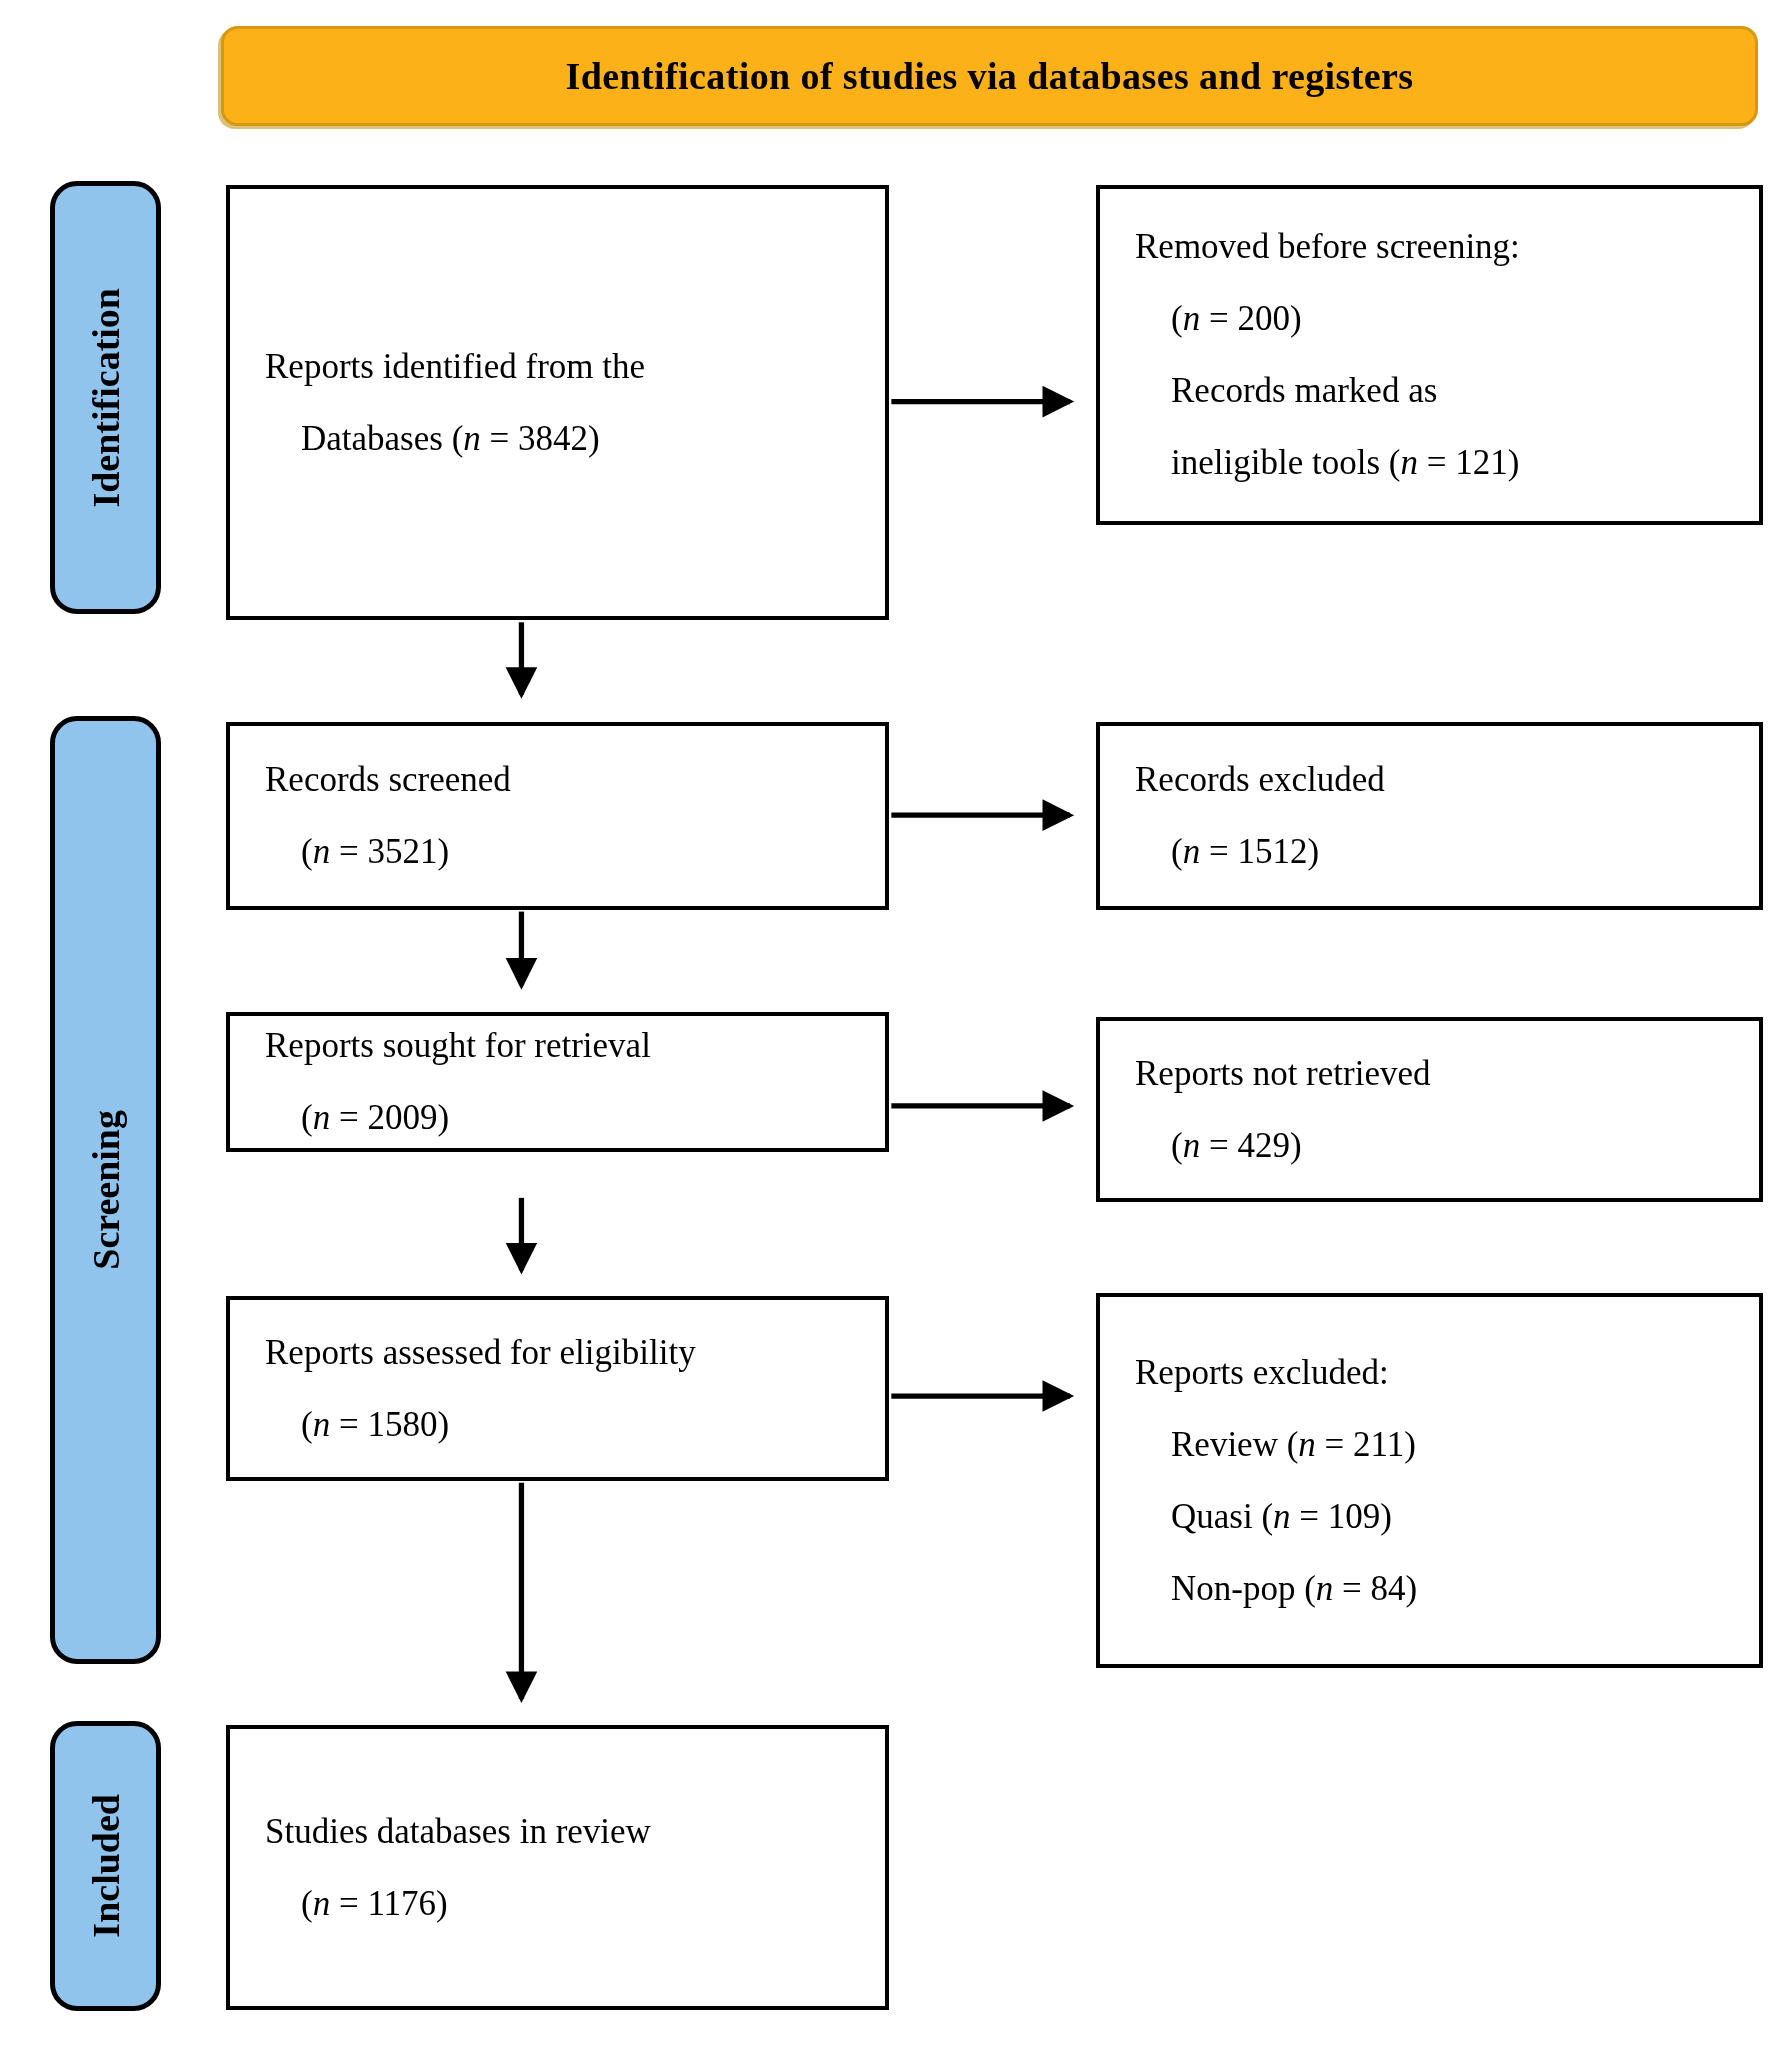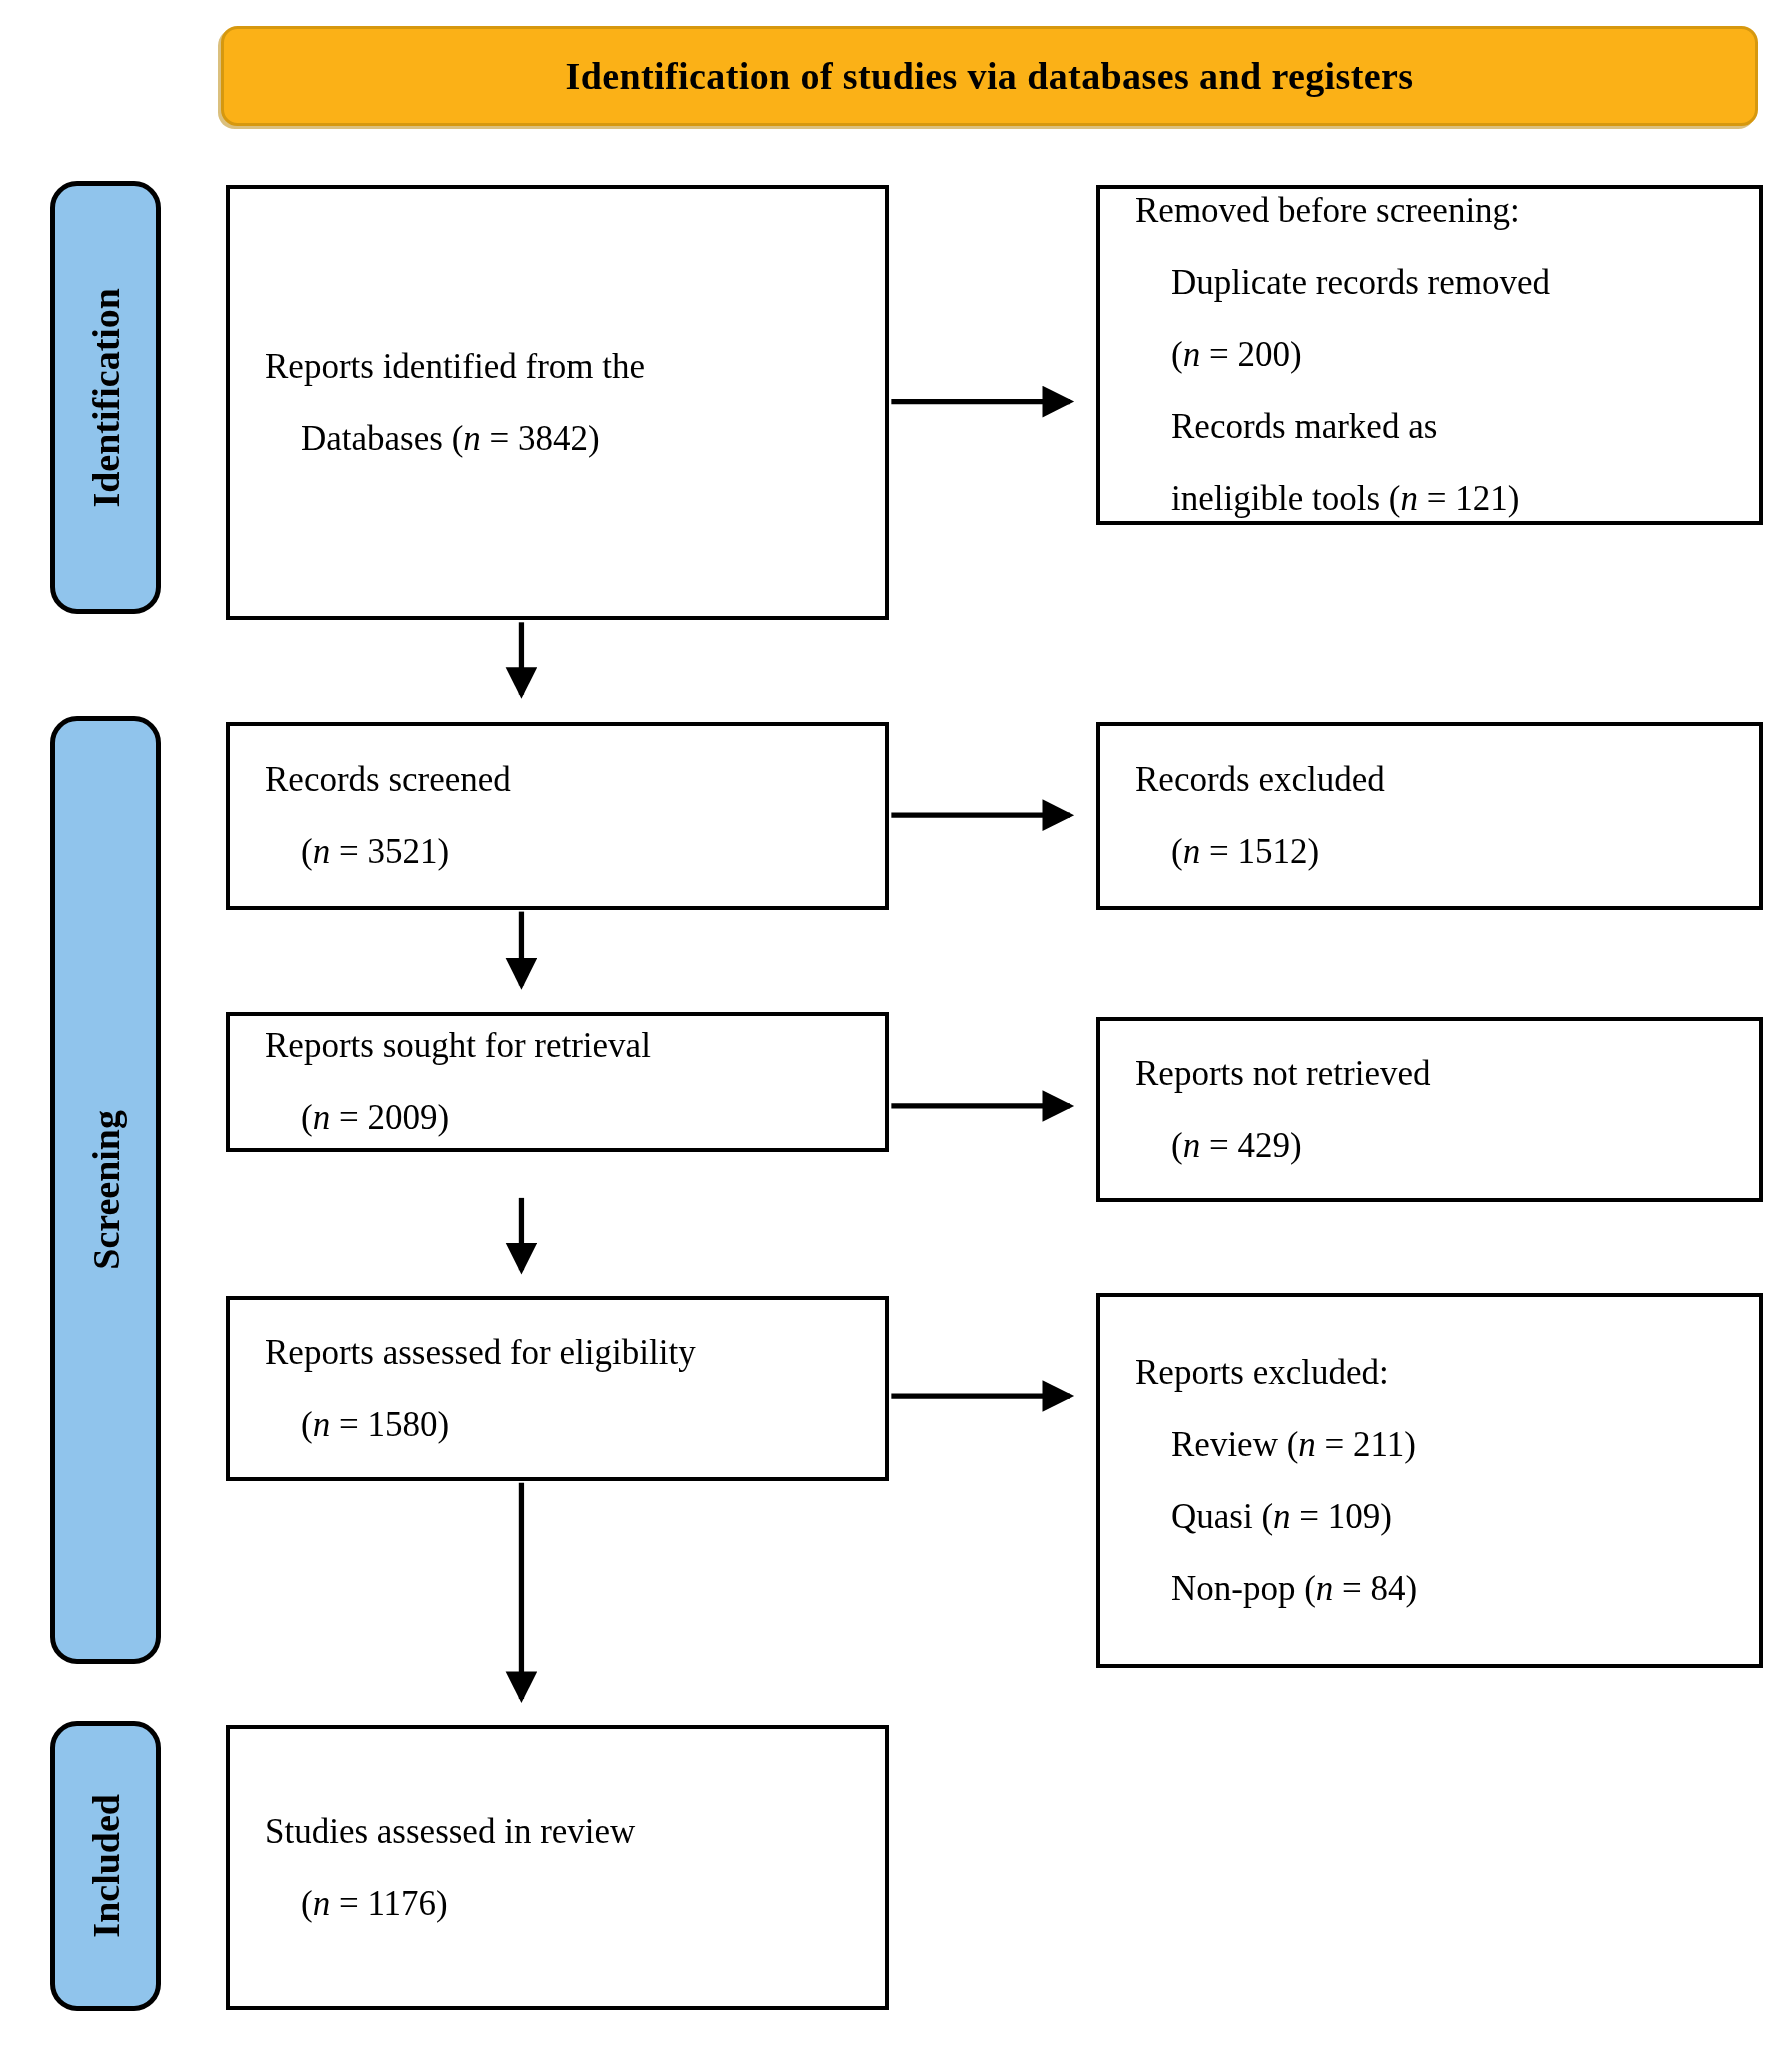--- a/index.html
+++ b/index.html
@@ -79,27 +79,26 @@
       <div class="line">Reports sought for retrieval</div>
       <div class="line indent">(<i>n</i> = 2009)</div>
     </div>
 
   <div class="flowbox lcol" style="top:1296px;height:185px;">
       <div class="line">Reports assessed for eligibility</div>
       <div class="line indent">(<i>n</i> = 1580)</div>
     </div>
 
   <div class="flowbox lcol" style="top:1725px;height:285px;">
-      <div class="line">Studies assessed in review</div>
+      <div class="line">Studies databases in review</div>
       <div class="line indent">(<i>n</i> = 1176)</div>
     </div>
 
   <div class="flowbox rcol" style="top:185px;height:340px;">
       <div class="line">Removed before screening:</div>
-      <div class="line indent">Duplicate records removed</div>
       <div class="line indent">(<i>n</i> = 200)</div>
       <div class="line indent">Records marked as</div>
       <div class="line indent">ineligible tools (<i>n</i> = 121)</div>
     </div>
 
   <div class="flowbox rcol" style="top:722px;height:188px;">
       <div class="line">Records excluded</div>
       <div class="line indent">(<i>n</i> = 1512)</div>
     </div>
 

